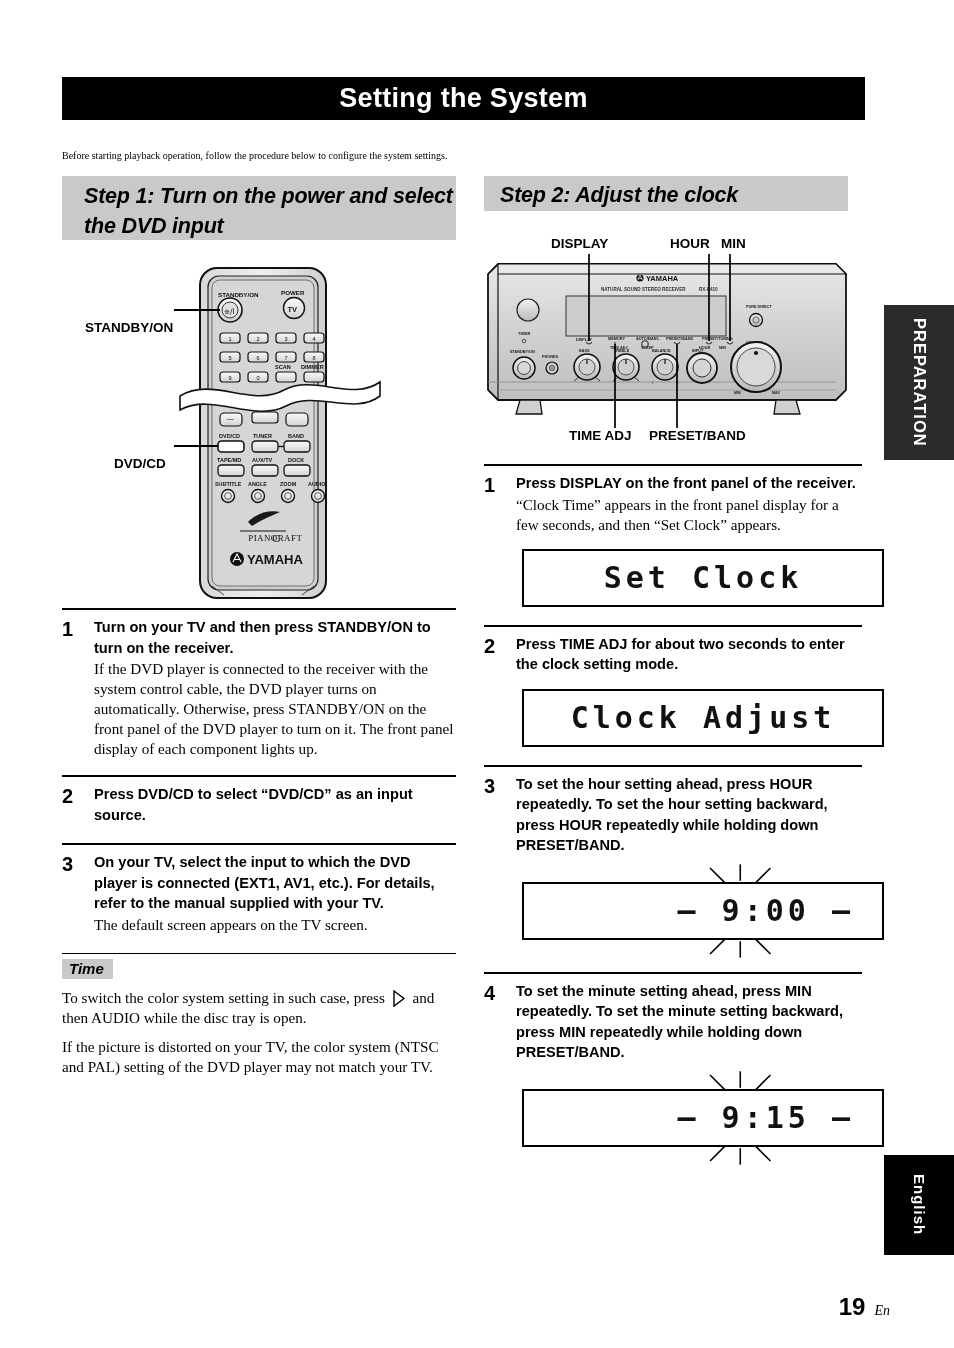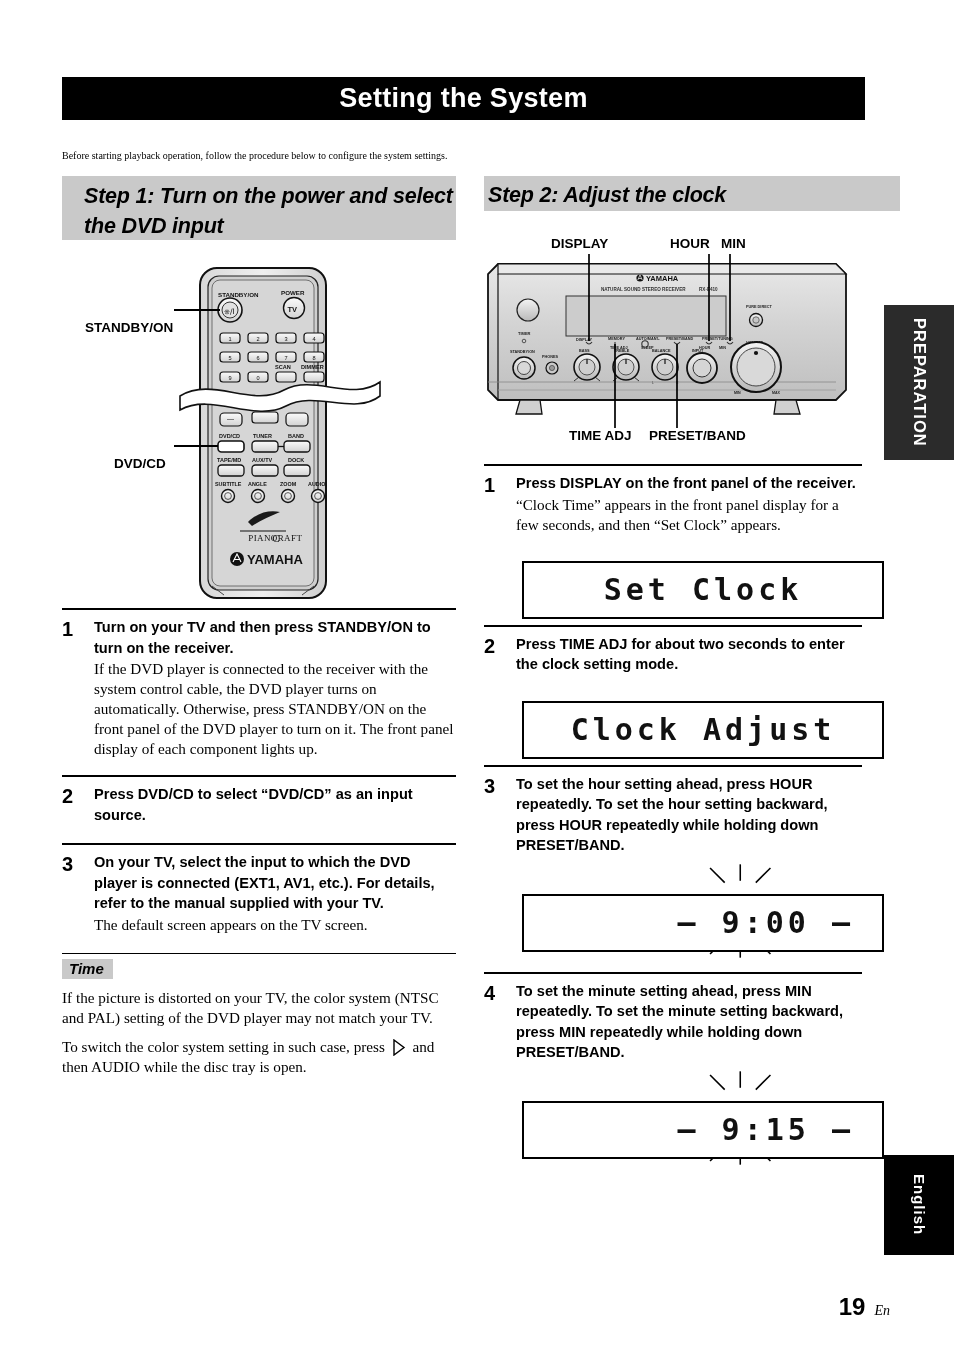--- a/index.html
+++ b/index.html
@@ -26,21 +26,21 @@
   }
 
   
   .step-head{
     position:absolute;background:#c9c9c9;
     font-family:"Liberation Sans",sans-serif;
     font-weight:bold;font-style:italic;font-size:21.5px;
     color:#000;line-height:30px;letter-spacing:-.2px;
   }
   #step1-head{left:62px;top:176px;width:394px;height:64px;padding:5px 0 0 22px;box-sizing:border-box;}
-  #step2-head{left:484px;top:176px;width:416px;height:35px;padding:4px 0 0 4px;box-sizing:border-box;}
+  #step2-head{left:484px;top:176px;width:364px;height:35px;padding:4px 0 0 16px;box-sizing:border-box;}
 
   
   .col-left{position:absolute;left:62px;top:250px;width:394px;}
   .col-right{position:absolute;left:484px;top:232px;width:378px;}
 
   
   .proc{position:relative;border-top:2.2px solid #000;padding-top:7px;}
   .proc .num{
     position:absolute;left:0;top:8px;
     font-family:"Liberation Sans",sans-serif;font-weight:bold;font-size:20px;
@@ -57,21 +57,21 @@
     display:inline-block;background:#c9c9c9;
     font-family:"Liberation Sans",sans-serif;font-weight:bold;font-style:italic;
     font-size:15px;padding:1px 9px 2px 7px;
   }
   .note-rule{border-top:1.6px solid #000;margin-bottom:5px;}
   .note-p{font-size:15.2px;line-height:20px;margin-top:9px;}
 
   
   .lcd-wrap{position:relative;margin-top:14px;height:62px;}
   .lcd{
-    position:absolute;left:6px;top:12px;width:362px;height:58px;
+    position:absolute;left:6px;top:0;width:362px;height:58px;
     border:2.4px solid #000;background:#fff;box-sizing:border-box;
     display:flex;align-items:center;justify-content:center;
   }
   .lcd.right-al{justify-content:flex-end;padding-right:28px;}
   .lcd-text{
     font-family:"DejaVu Sans Mono",monospace;
     font-size:30px;letter-spacing:4px;font-weight:bold;
     color:#111;
     
     background-image:
@@ -264,28 +264,28 @@
       <div class="num">3</div>
       <div class="body">
         <div class="lead">On your TV, select the input to which the DVD player is connected (EXT1, AV1, etc.). For details, refer to the manual supplied with your TV.</div>
         <div class="sub">The default screen appears on the TV screen.</div>
       </div>
     </div>
 
     <div style="margin-top:18px;">
       <div class="note-rule"></div>
       <div class="note-tag">Time</div>
-      <div class="note-p">If the picture is distorted on your TV, the color system (NTSC and PAL) setting of the DVD player may not match your TV.</div>
       <div class="note-p">
         <span>To switch the color system setting in such case, press</span>
         <svg width="14" height="17" viewBox="0 0 14 17" style="vertical-align:-4px;margin:0 3px;">
           <path d="M2,1 L12,8.5 L2,16 Z" fill="none" stroke="#000" stroke-width="1.4"></path>
         </svg>
         <span>and then AUDIO while the disc tray is open.</span>
       </div>
+      <div class="note-p">If the picture is distorted on your TV, the color system (NTSC and PAL) setting of the DVD player may not match your TV.</div>
     </div>
   </div>
 
   <div class="col-right">
 
     <div style="position:relative;height:218px;">
       <svg width="378" height="218" viewBox="0 0 378 218">
         <defs>
           <linearGradient id="pnl" x1="0" y1="0" x2="0" y2="1">
             <stop offset="0" stop-color="#e8e8e8"></stop>

